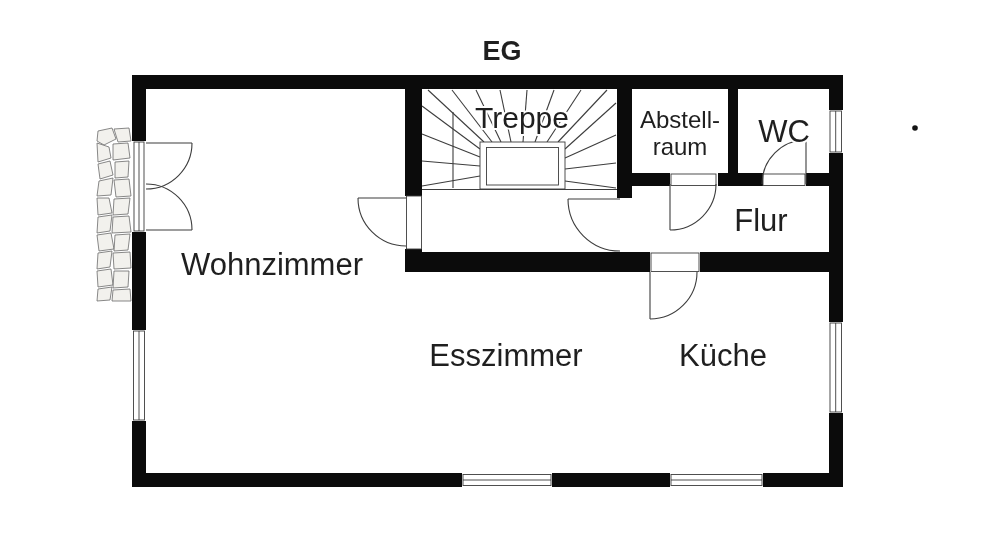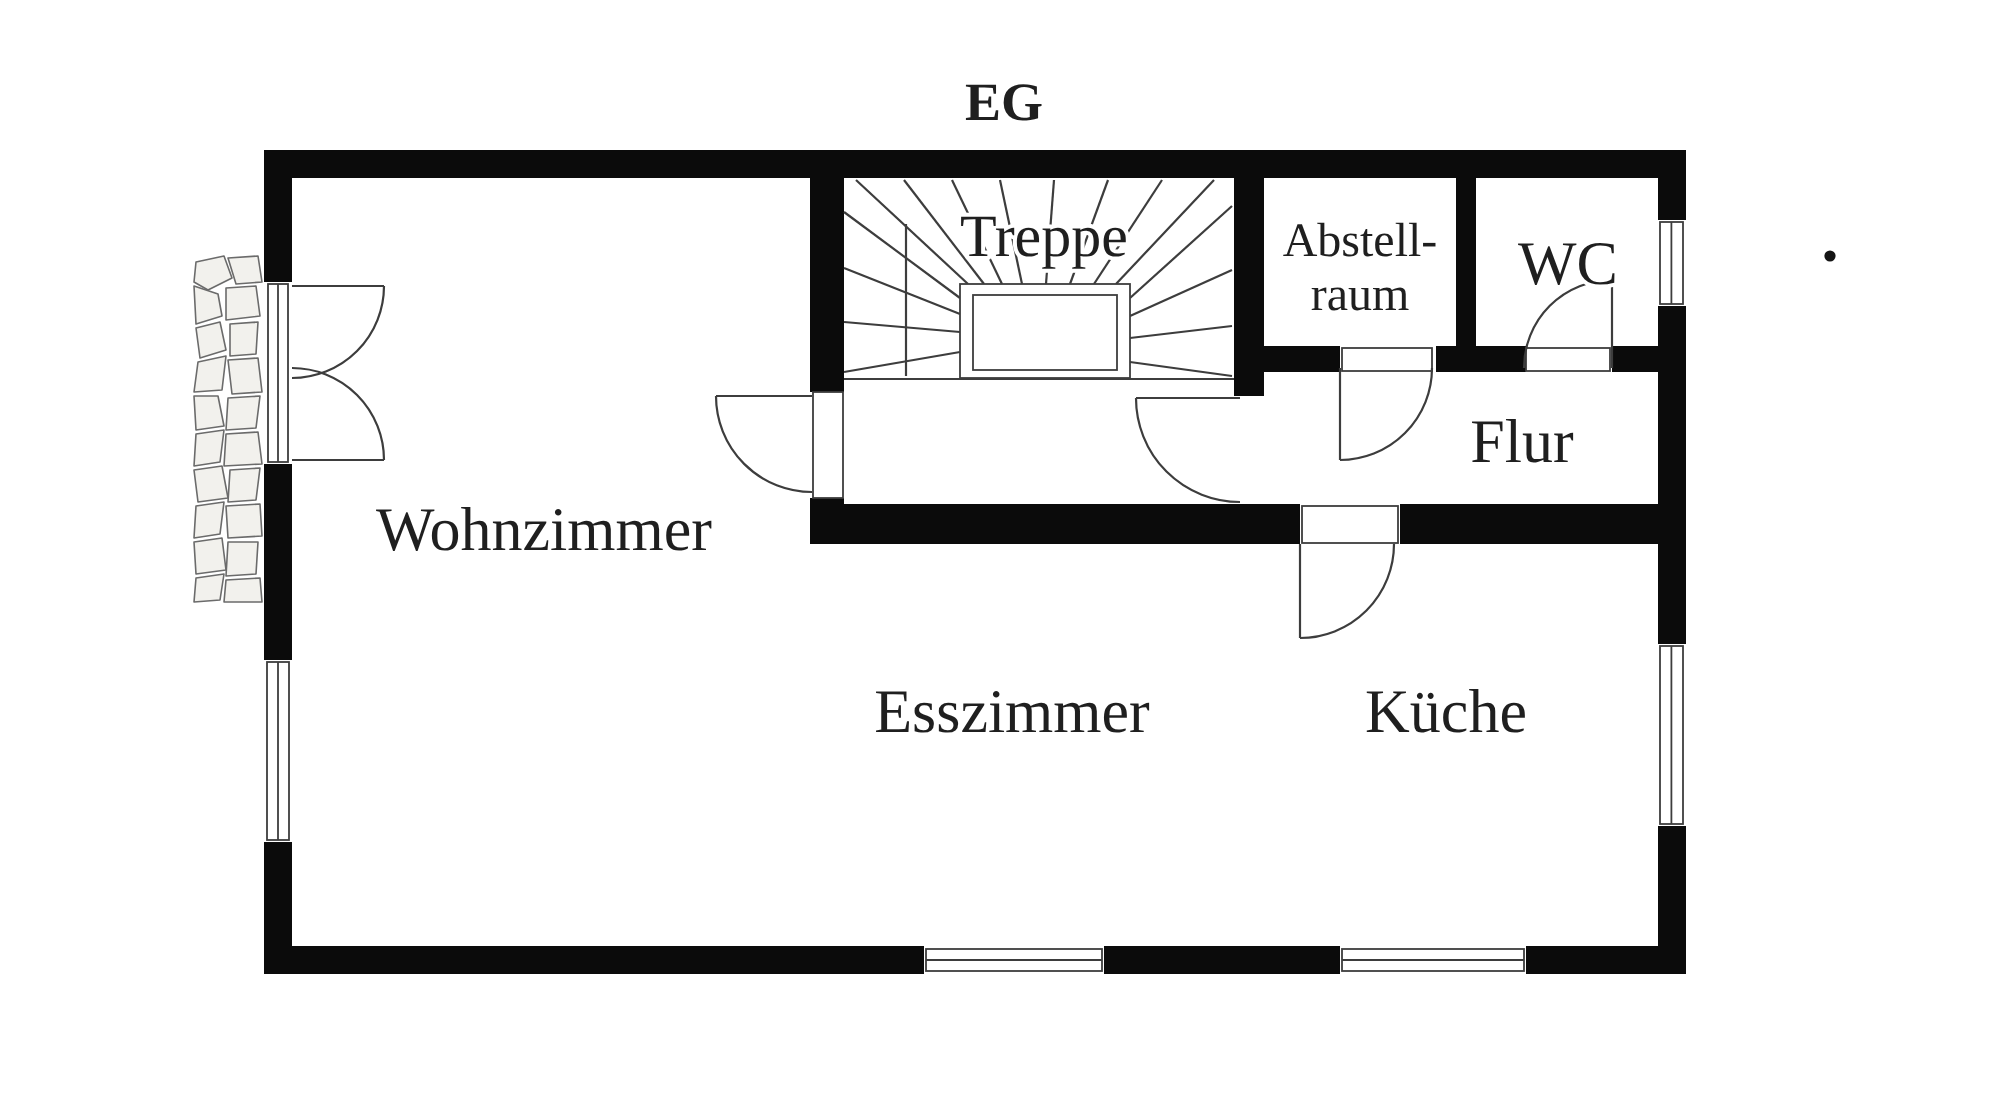--- a/index.html
+++ b/index.html
@@ -5,21 +5,21 @@
   :root{
     --wall:#0b0b0b;
     --line:#3d3d3d;
     --text:#1f1f1f;
     --background:#ffffff;
     --stone_fill:#f2f1ed;
   }
   html,body{margin:0;padding:0;background:var(--background);}
   .stage{
     position:relative;width:956px;height:558px;background:var(--background);
-    font-family:Liberation Serif, serif;overflow:hidden;
+    font-family:Liberation Sans, sans-serif;overflow:hidden;
   }
   svg{display:block}
   .wall{fill:var(--wall);stroke:none;}
   .thin{stroke:var(--line);stroke-width:1.1;fill:none;}
   .thin2{stroke:var(--line);stroke-width:0.9;fill:none;}
   .frame{fill:#ffffff;stroke:var(--line);stroke-width:0.9;}
   .stone{fill:var(--stone_fill);stroke:#6b6b6b;stroke-width:0.8;stroke-linejoin:round;}
   .lbl{font-size:31px;fill:var(--text);paint-order:stroke;stroke:#fff;stroke-width:4px;stroke-linejoin:round;text-anchor:middle;}
   .lbl-md{font-size:30px;}
   .lbl-sm{font-size:24px;}

